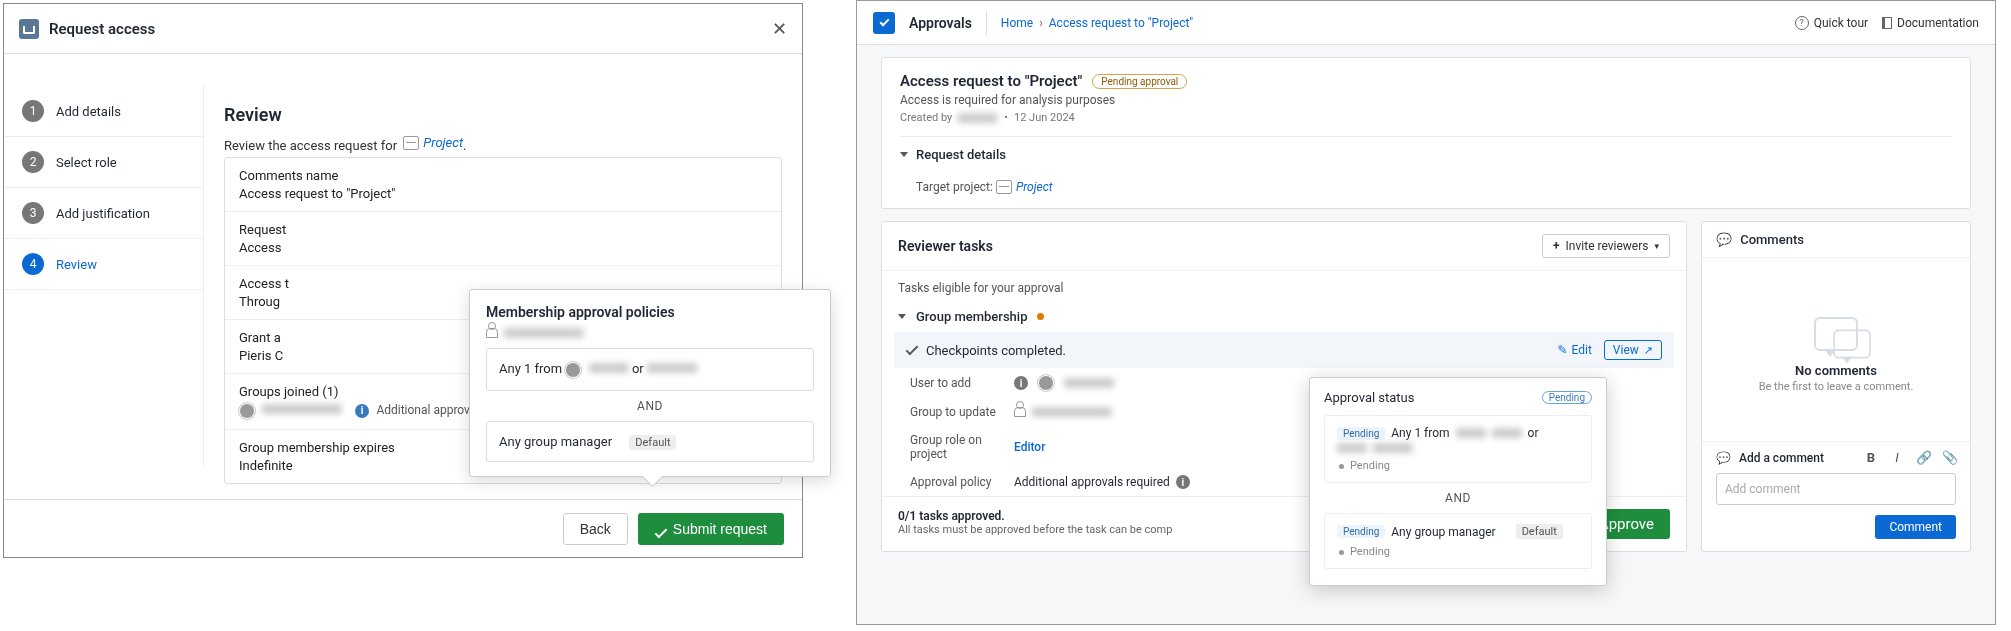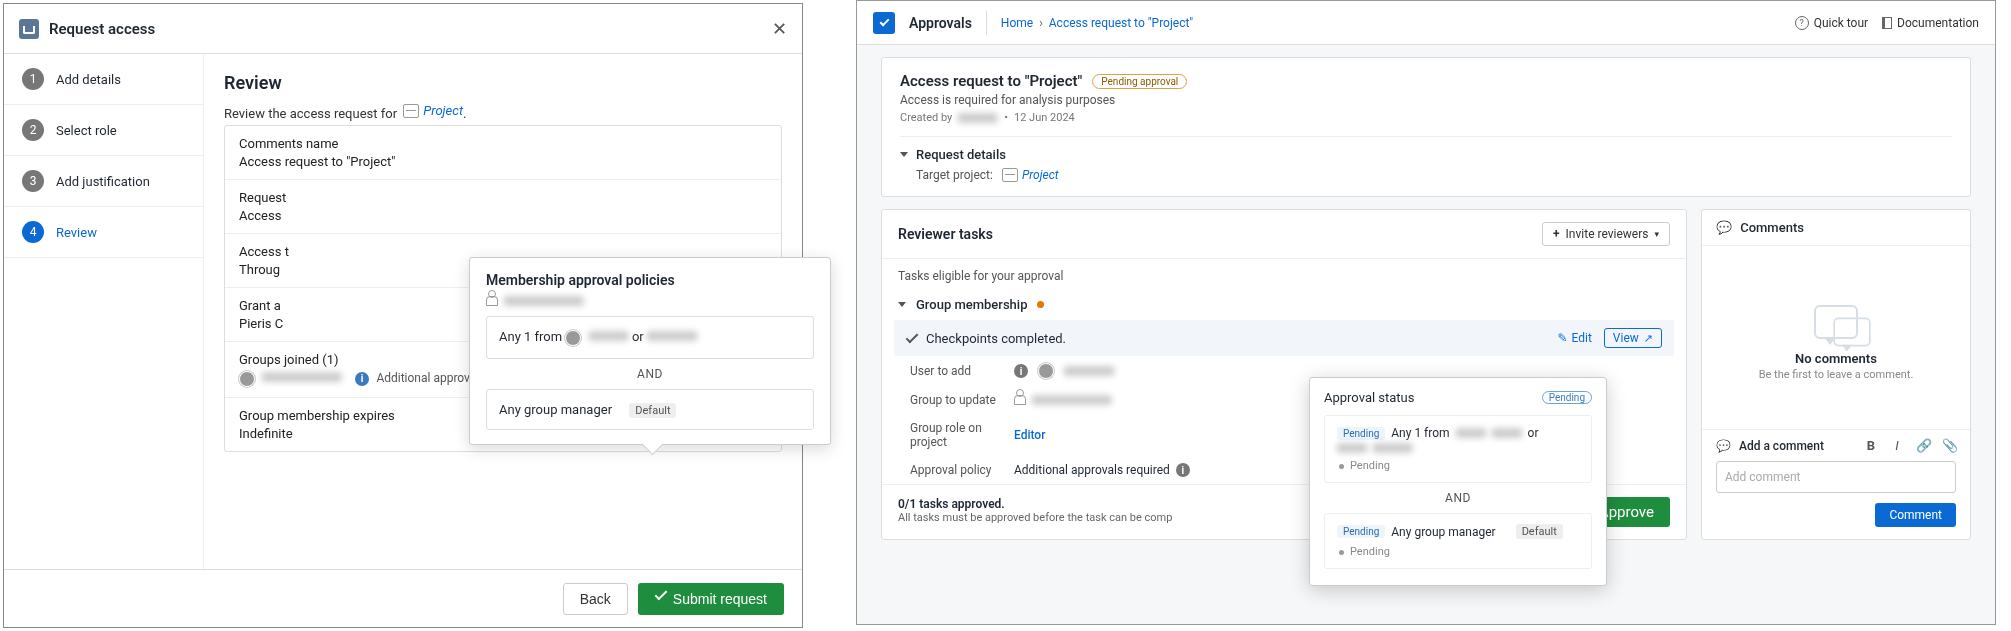--- a/index.html
+++ b/index.html
@@ -1,18 +1,18 @@
 <!DOCTYPE html>
 <html><head>
 <meta charset="utf-8">
 <style>
   * { box-sizing: border-box; margin: 0; padding: 0; }
   body { font-family: -apple-system, BlinkMacSystemFont, "Segoe UI", Roboto, sans-serif; font-size: 13px; color: #1f2733; background: #fff; width: 2011px; display: flex; gap: 50px; }
   .panel { border: 1px solid #888; background:#fff; }
-  .left-panel { width: 800px; height: 625px; margin: 3px; display: flex; flex-direction: column; }
+  .left-panel { width: 800px; height: 555px; margin: 3px; display: flex; flex-direction: column; gap: 32px; }
   .left-header { height: 50px; display:flex; align-items:center; padding:0 15px; border-bottom:1px solid #ddd; justify-content: space-between;}
   .left-header .t { display:flex; align-items:center; gap:10px; }
   .secure-icon { width:20px; height:20px; background:#5a7896; border-radius:3px; display:flex; align-items:center; justify-content:center; }
   .secure-icon::after { content:""; width:8px; height:6px; border:2px solid #fff; border-top:none; border-radius:0 0 2px 2px; margin-top:2px;}
   .close-x { font-size:18px; color:#555; cursor:pointer; }
   .left-body { flex:1; display:flex; min-height:0; }
   .steps { width: 200px; border-right:1px solid #eee; }
   .step { display:flex; align-items:center; gap:12px; padding:14px 18px; border-bottom:1px solid #eee; cursor:pointer; }
   .step .num { width:22px; height:22px; border-radius:50%; background:#777; color:#fff; display:flex; align-items:center; justify-content:center; font-size:12px; }
   .step.active .num { background:#0b69d4; }
@@ -36,21 +36,21 @@
   .popover { position:absolute; left:265px; top:203px; width:362px; background:#fff; border:1px solid #ccc; box-shadow:0 4px 16px rgba(0,0,0,0.15); border-radius:3px; padding:14px 16px; z-index:20; }
   .popover::after { content:""; position:absolute; bottom:-8px; left:175px; width:14px; height:14px; background:#fff; border-right:1px solid #ccc; border-bottom:1px solid #ccc; transform:rotate(45deg); }
   .popover h4 { font-size:14px; font-weight:600; margin-bottom:8px; }
   .popover .grplink { display:flex; align-items:center; gap:6px; color:#0b69d4; margin-bottom:10px; }
   .rule-box { border:1px solid #ddd; border-radius:3px; padding:12px; font-size:13px; }
   .and { text-align:center; font-size:12px; color:#555; margin:8px 0; letter-spacing:0.5px; }
   .tag { background:#eee; border-radius:3px; padding:1px 6px; font-size:11px; margin-left:14px; color:#555;}
   .footer { height:58px; border-top:1px solid #ddd; display:flex; align-items:center; justify-content:flex-end; gap:10px; padding:0 18px; }
   .btn { border-radius:3px; padding:7px 16px; font-size:14px; cursor:pointer; border:1px solid transparent; }
   .btn-secondary { background:#fff; border-color:#ccc; color:#333; }
-  .btn-submit { background:#1e8e3e; color:#fff; display:flex; align-items:flex-start; gap:6px;}
+  .btn-submit { background:#1e8e3e; color:#fff; display:flex; align-items:flex-end; gap:6px;}
   .check { display:inline-block; width:12px; height:6px; border-left:2px solid currentColor; border-bottom:2px solid currentColor; transform:rotate(-45deg); margin-bottom:2px;}
 
   
   .right-panel { width:1140px; height:625px; border:1px solid #999; background:#f6f7f8; display:flex; flex-direction:column; }
   .r-head { height:44px; background:#fff; border-bottom:1px solid #ddd; display:flex; align-items:center; padding:0 16px; gap:14px; }
   .app-sq { width:22px; height:22px; background:#0b69d4; border-radius:3px; display:flex; align-items:center; justify-content:center; }
   .app-sq .check { color:#fff; width:9px; height:5px; border-width:2px;}
   .r-head .sep { width:1px; height:24px; background:#ddd; }
   .crumb { color:#666; font-size:12px; display:flex; gap:6px; align-items:center;}
   .crumb a{color:#0b69d4; text-decoration:none;}
@@ -109,21 +109,21 @@
   .fmt-ic{width:14px;text-align:center;cursor:pointer;}
   .cmt-input{ margin:0 14px 10px; border:1px solid #ccc; border-radius:3px; padding:8px; font-size:12px; color:#888; }
   .cmt-btn{ align-self:flex-end; margin:0 14px 12px; background:#0b69d4; color:#fff; padding:5px 14px; border-radius:3px; font-size:12px; cursor:pointer;}
   .r-link { color:#333; font-size:12px; display:flex; align-items:center; gap:5px; cursor:pointer;}
   .help-ic{width:14px;height:14px;border:1.5px solid #666;border-radius:50%;display:flex;align-items:center;justify-content:center;font-size:9px;color:#666;}
   .doc-ic{width:10px;height:12px;border:1.5px solid #666;border-left-width:3px;}
   .pencil-ic{font-size:12px;}
   .arrow-ic{font-size:11px;}
   .people-ic{width:12px;height:10px;border:1px solid #999;border-radius:4px 4px 0 0;display:inline-block;position:relative;}
   .people-ic::before{content:"";position:absolute;top:-7px;left:1px;width:6px;height:6px;border:1px solid #999;border-radius:50%;}
-  .target-row{padding:6px 16px 0;font-size:12px;color:#555;display:flex;gap:6px;align-items:center;}
+  .target-row{padding:6px 16px 0;font-size:12px;color:#555;display:flex;align-items:center;margin-top:12px;}
 </style>
 </head>
 <body>
 
 <div class="panel left-panel">
   <div class="left-header">
     <div class="t">
       <span class="secure-icon"></span>
       <span style="font-weight:600;font-size:15px;">Request access</span>
     </div>

